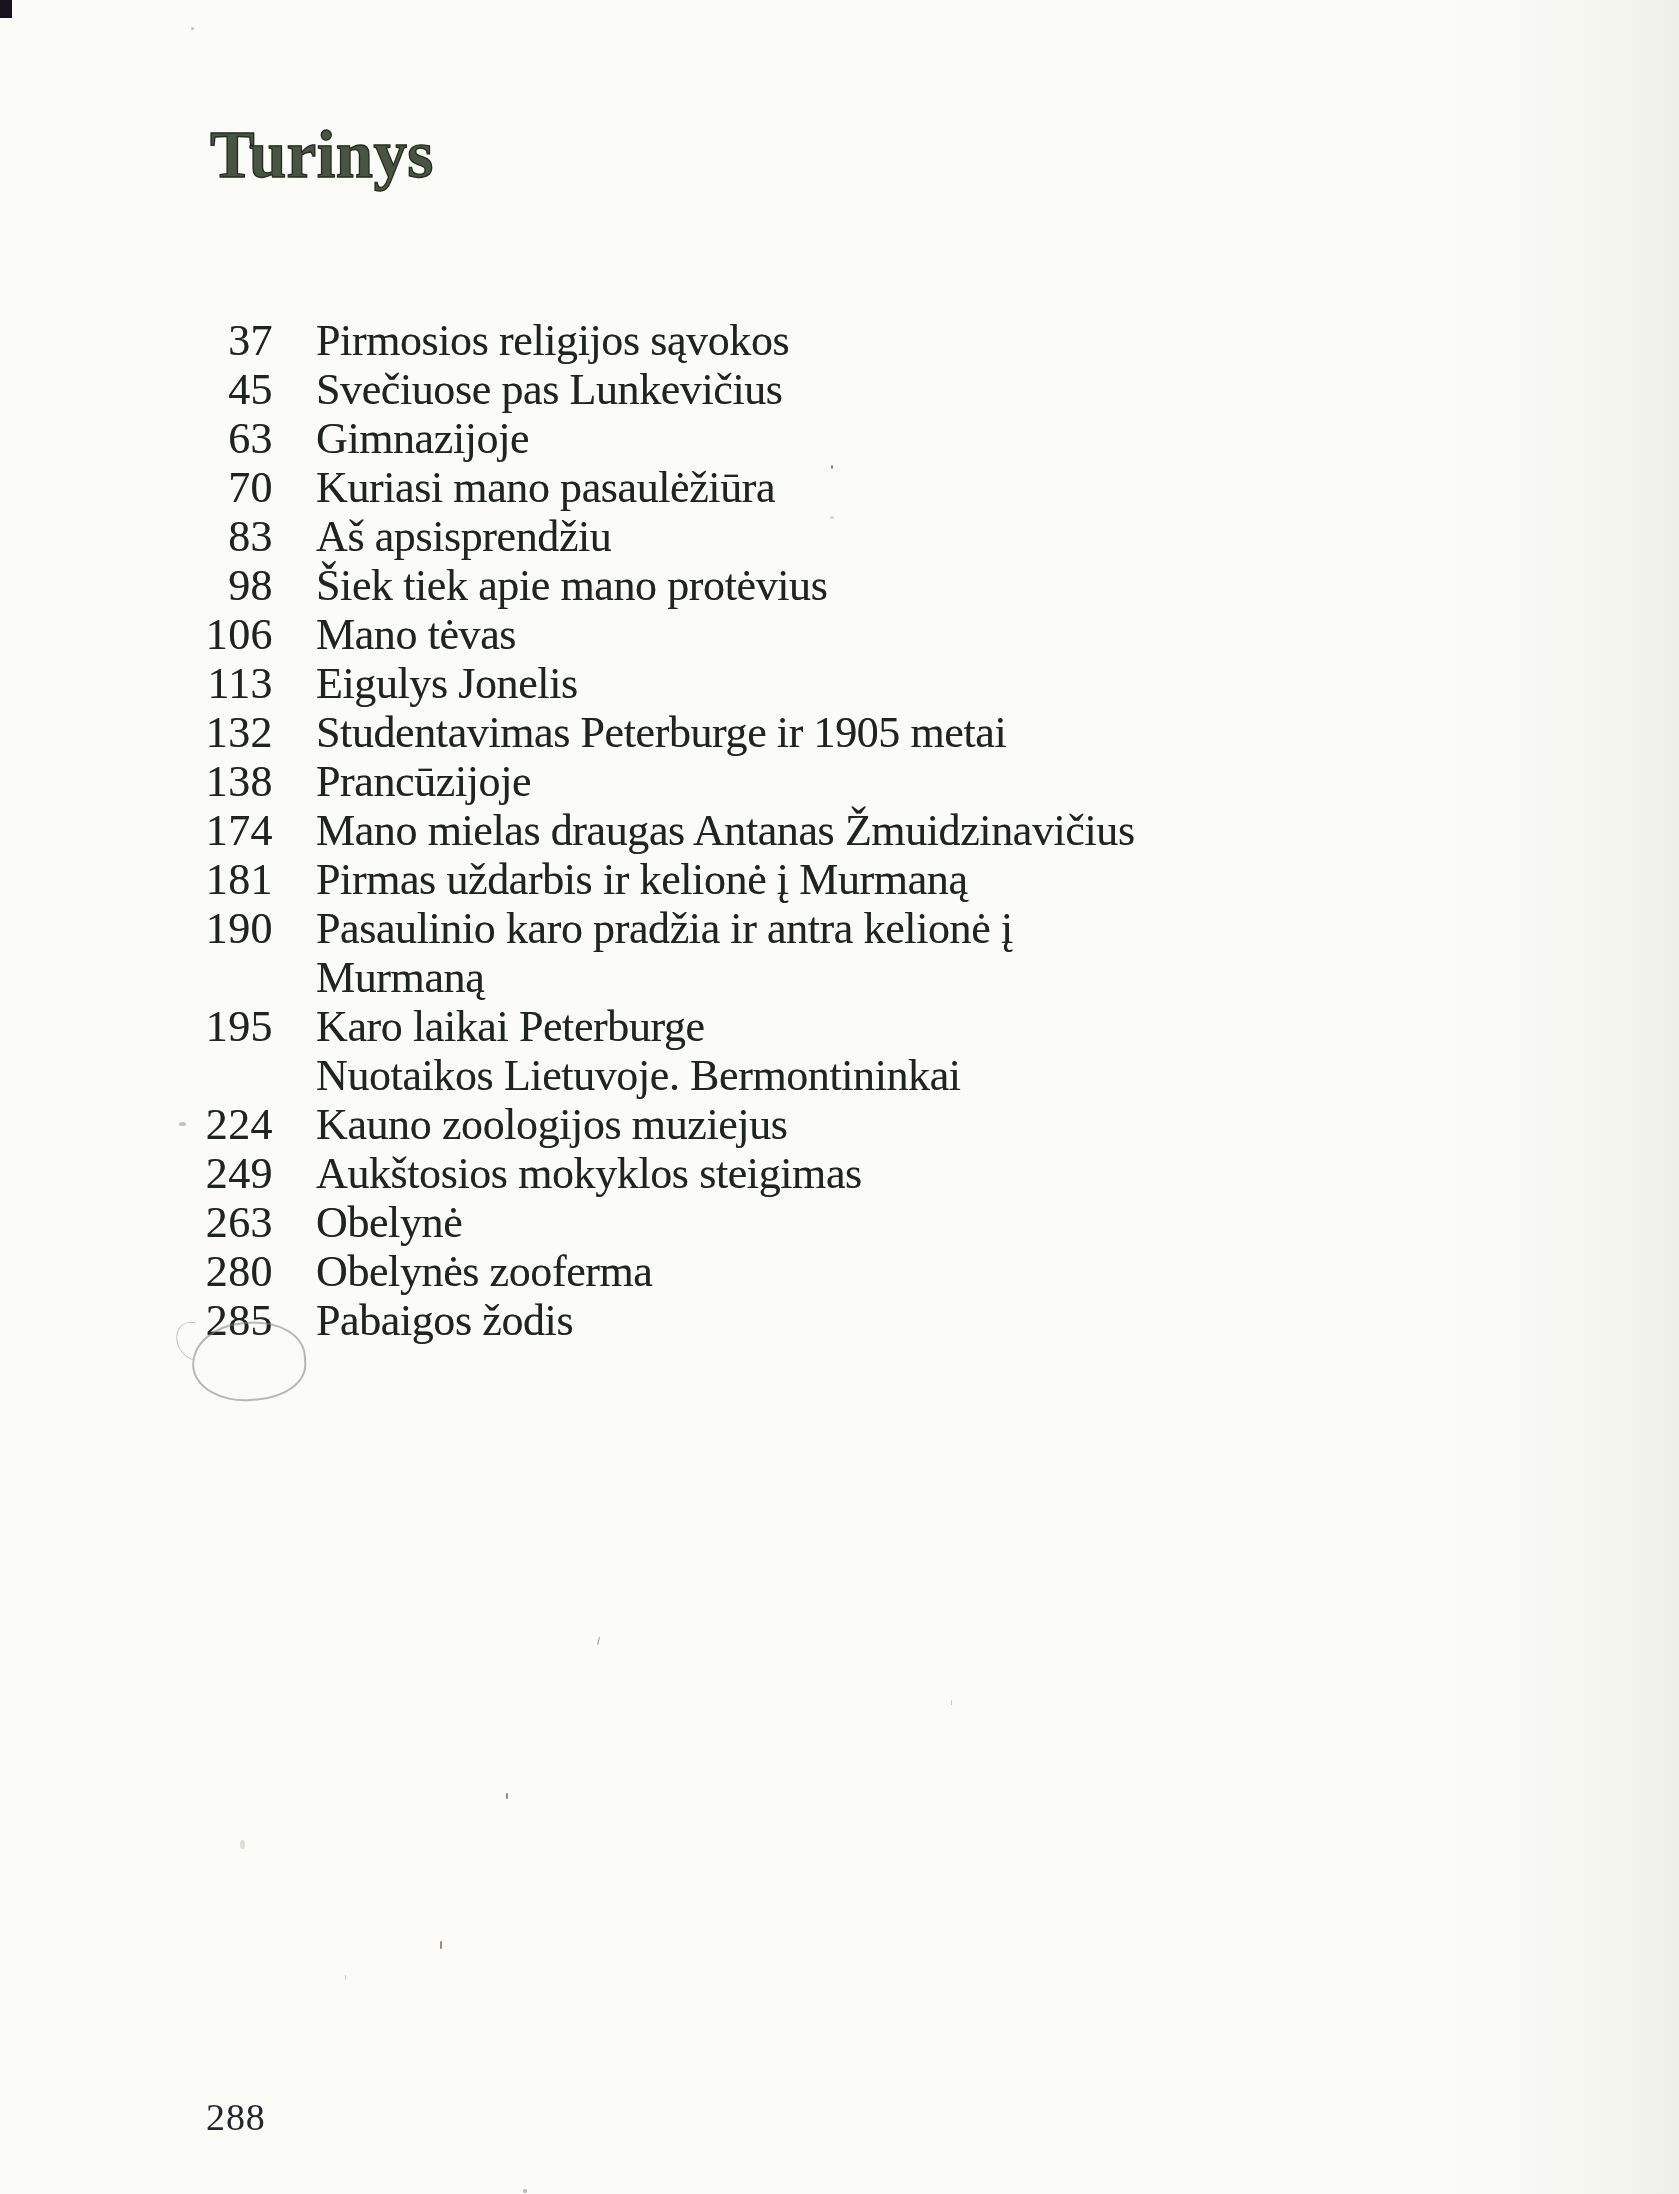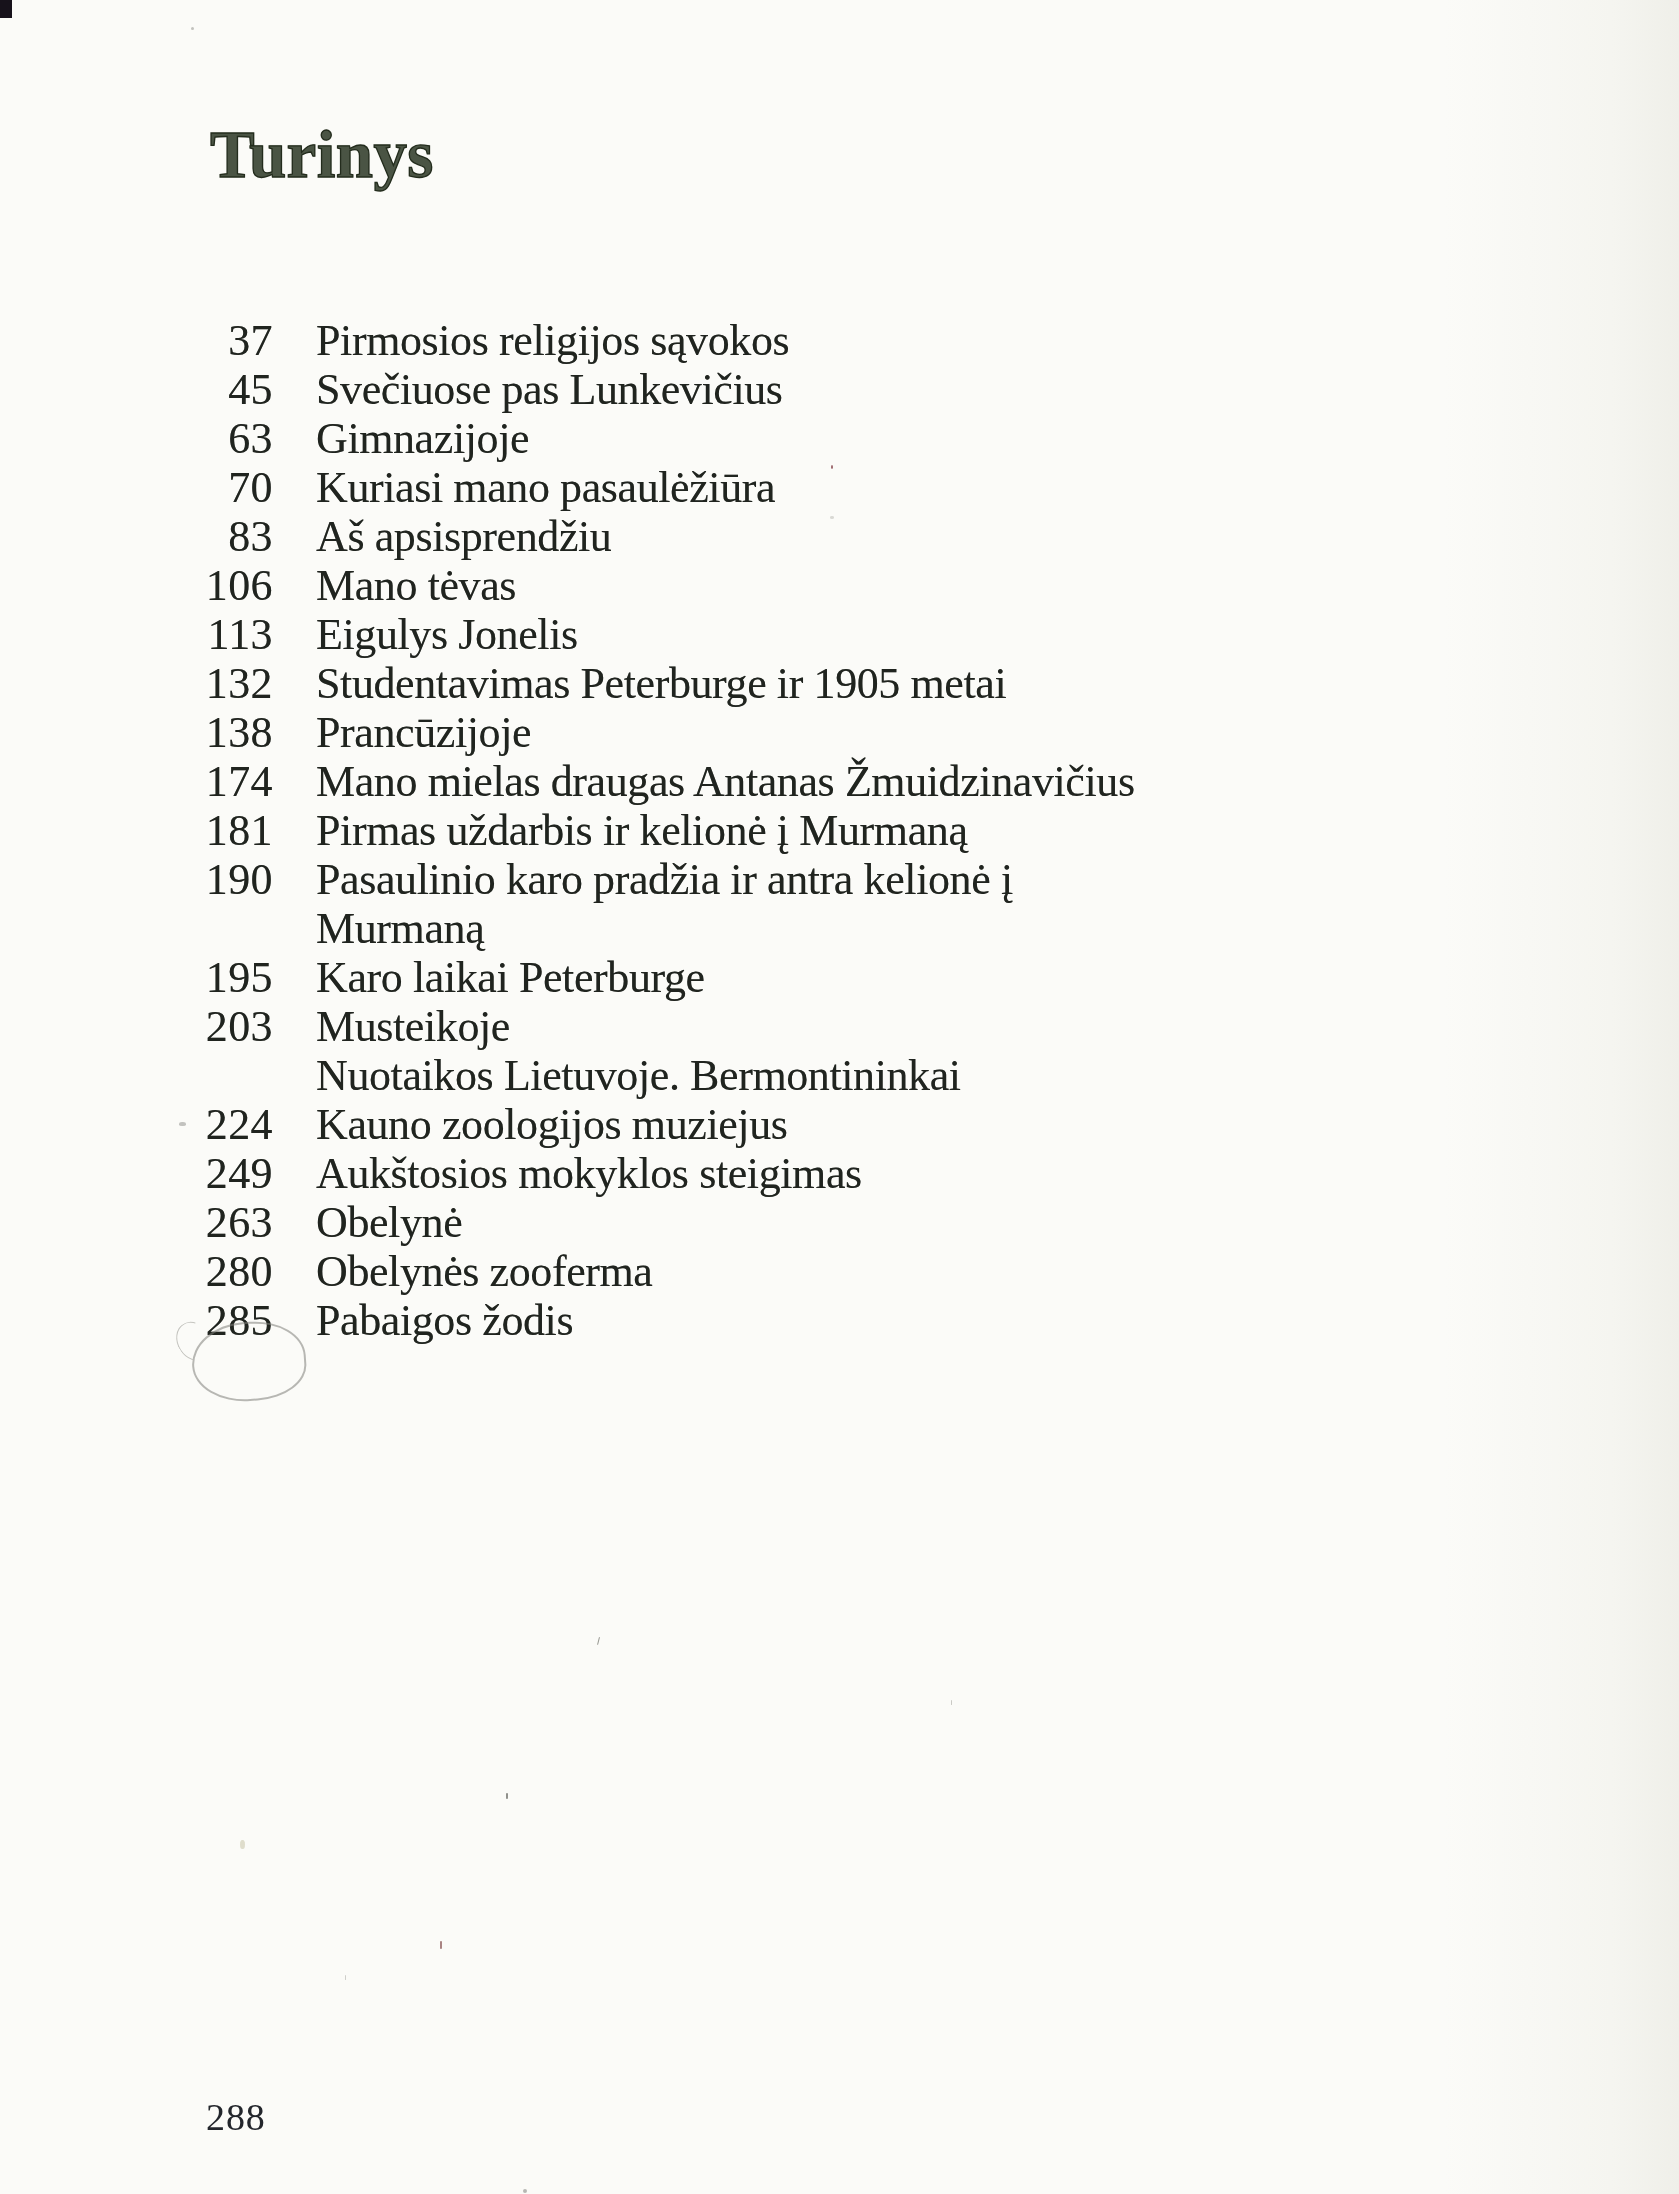--- a/index.html
+++ b/index.html
@@ -124,30 +124,30 @@
   <div class="corner-mark"></div>
 
   <div class="page-title">Turinys</div>
 
   <div class="toc">
     <div class="toc-row"><span class="num">37</span><span class="text">Pirmosios religijos sąvokos</span></div>
     <div class="toc-row"><span class="num">45</span><span class="text">Svečiuose pas Lunkevičius</span></div>
     <div class="toc-row"><span class="num">63</span><span class="text">Gimnazijoje</span></div>
     <div class="toc-row"><span class="num">70</span><span class="text">Kuriasi mano pasaulėžiūra</span></div>
     <div class="toc-row"><span class="num">83</span><span class="text">Aš apsisprendžiu</span></div>
+    <div class="toc-row"><span class="num">98</span><span class="text">Šiek tiek apie mano protėvius</span></div>
     <div class="toc-row"><span class="num">106</span><span class="text">Mano tėvas</span></div>
     <div class="toc-row"><span class="num">113</span><span class="text">Eigulys Jonelis</span></div>
     <div class="toc-row"><span class="num">132</span><span class="text">Studentavimas Peterburge ir 1905 metai</span></div>
     <div class="toc-row"><span class="num">138</span><span class="text">Prancūzijoje</span></div>
     <div class="toc-row"><span class="num">174</span><span class="text">Mano mielas draugas Antanas Žmuidzinavičius</span></div>
     <div class="toc-row"><span class="num">181</span><span class="text">Pirmas uždarbis ir kelionė į Murmaną</span></div>
     <div class="toc-row"><span class="num">190</span><span class="text">Pasaulinio karo pradžia ir antra kelionė į</span></div>
     <div class="toc-row"><span class="num"></span><span class="text">Murmaną</span></div>
     <div class="toc-row"><span class="num">195</span><span class="text">Karo laikai Peterburge</span></div>
-    <div class="toc-row"><span class="num">203</span><span class="text">Musteikoje</span></div>
     <div class="toc-row"><span class="num"></span><span class="text">Nuotaikos Lietuvoje. Bermontininkai</span></div>
     <div class="toc-row"><span class="num">224</span><span class="text">Kauno zoologijos muziejus</span></div>
     <div class="toc-row"><span class="num">249</span><span class="text">Aukštosios mokyklos steigimas</span></div>
     <div class="toc-row"><span class="num">263</span><span class="text">Obelynė</span></div>
     <div class="toc-row"><span class="num">280</span><span class="text">Obelynės zooferma</span></div>
     <div class="toc-row"><span class="num">285</span><span class="text">Pabaigos žodis</span></div>
   </div>
 
   <div class="pencil-circle"></div>
 

